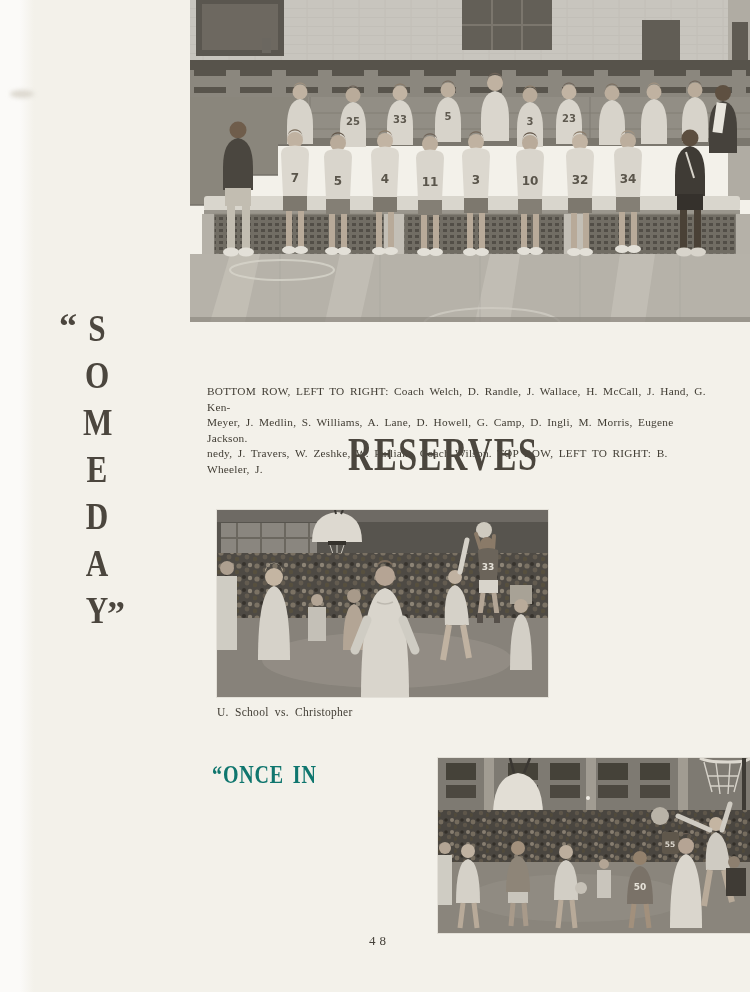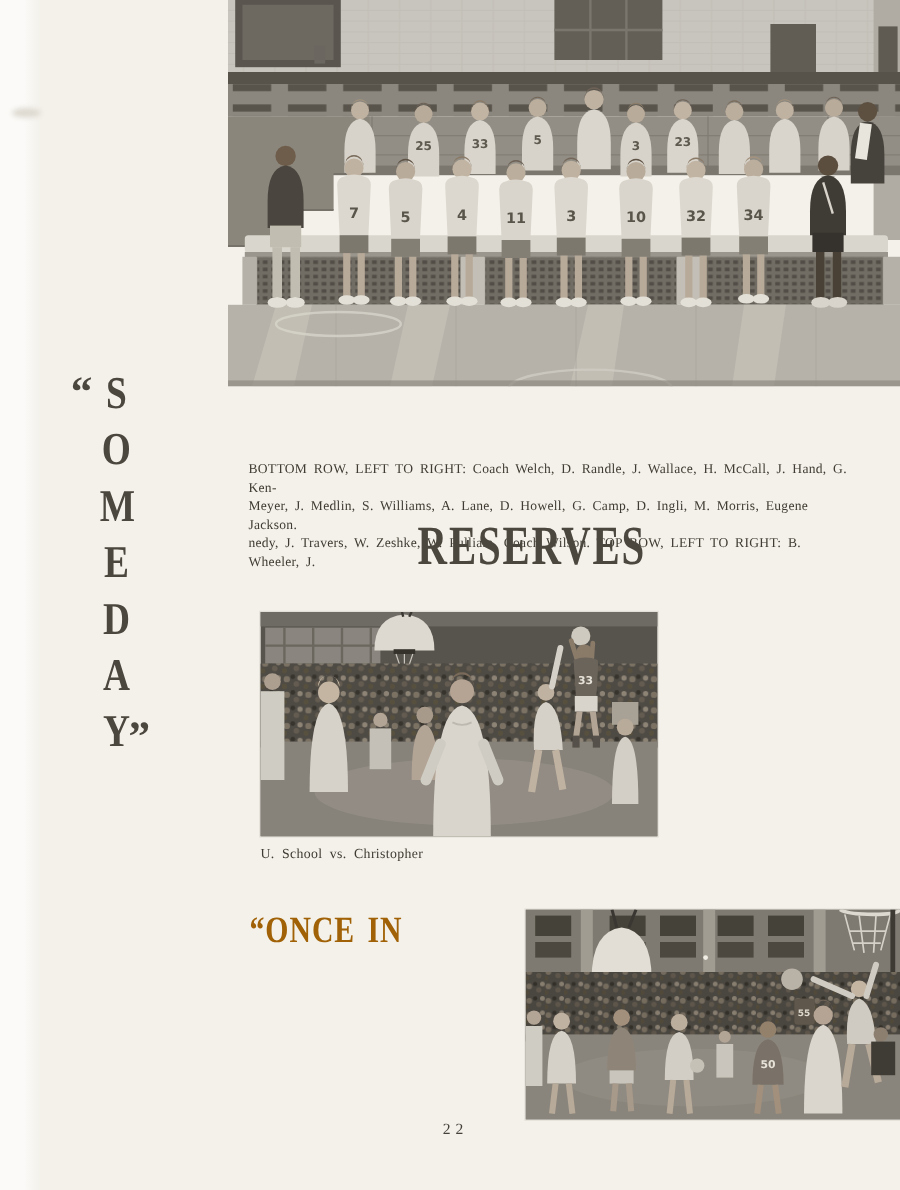--- a/index.html
+++ b/index.html
@@ -30,22 +30,22 @@
     transform:scaleX(.82);
   }
   .vtitle .vq{position:absolute;font-size:36px;font-weight:700;color:#4b463e;line-height:1;}
   .vtitle .vq.open{left:-21px;top:0px;}
   .vtitle .vq.close{left:27px;top:288px;}
   .photo1-caption{
     position:absolute;left:217px;top:706px;width:331px;text-align:left;
     font-size:11.5px;letter-spacing:.3px;word-spacing:3px;color:#403c33;
   }
   .pullquote{
-    position:absolute;left:192px;top:755px;width:144px;text-align:right;
-    font-size:31px;line-height:39px;font-weight:700;color:#a16207;white-space:nowrap;
+    position:absolute;left:192px;top:755px;width:144px;text-align:center;
+    font-size:25px;line-height:39px;font-weight:700;color:#0f766e;white-space:nowrap;
   }
   .pullquote .pline{display:inline-block;transform:scaleX(.8);letter-spacing:1px;word-spacing:4px;}
   .pagenum{
     position:absolute;left:369px;top:933px;
     font-size:13px;letter-spacing:4px;color:#45413a;
   }
   .smudge{position:absolute;left:10px;top:90px;width:24px;height:8px;border-radius:50%;
     background:#ddd9d0;filter:blur(2px);}
   svg text{font-family:"DejaVu Sans",sans-serif;text-anchor:middle;}
   .jnum{font-size:12px;font-weight:700;fill:#5a554b;}
@@ -487,13 +487,13 @@
       <path d="M268,112 Q266,78 278,74 Q290,78 292,112 Z" fill="#cfcbc2"></path>
       <path d="M272,112 L266,148 M286,112 L294,144" stroke="#b8aa99" stroke-width="6"></path>
     </g>
     <g>
         <circle cx="296" cy="104" r="6" fill="#8d7f6f"></circle>
         <rect x="288" y="110" width="20" height="28" fill="#3f3b35"></rect>
       </g>
   </g>
 </svg>
 
-<div class="pagenum">22</div>
+<div class="pagenum">48</div>
 
 </body></html>

